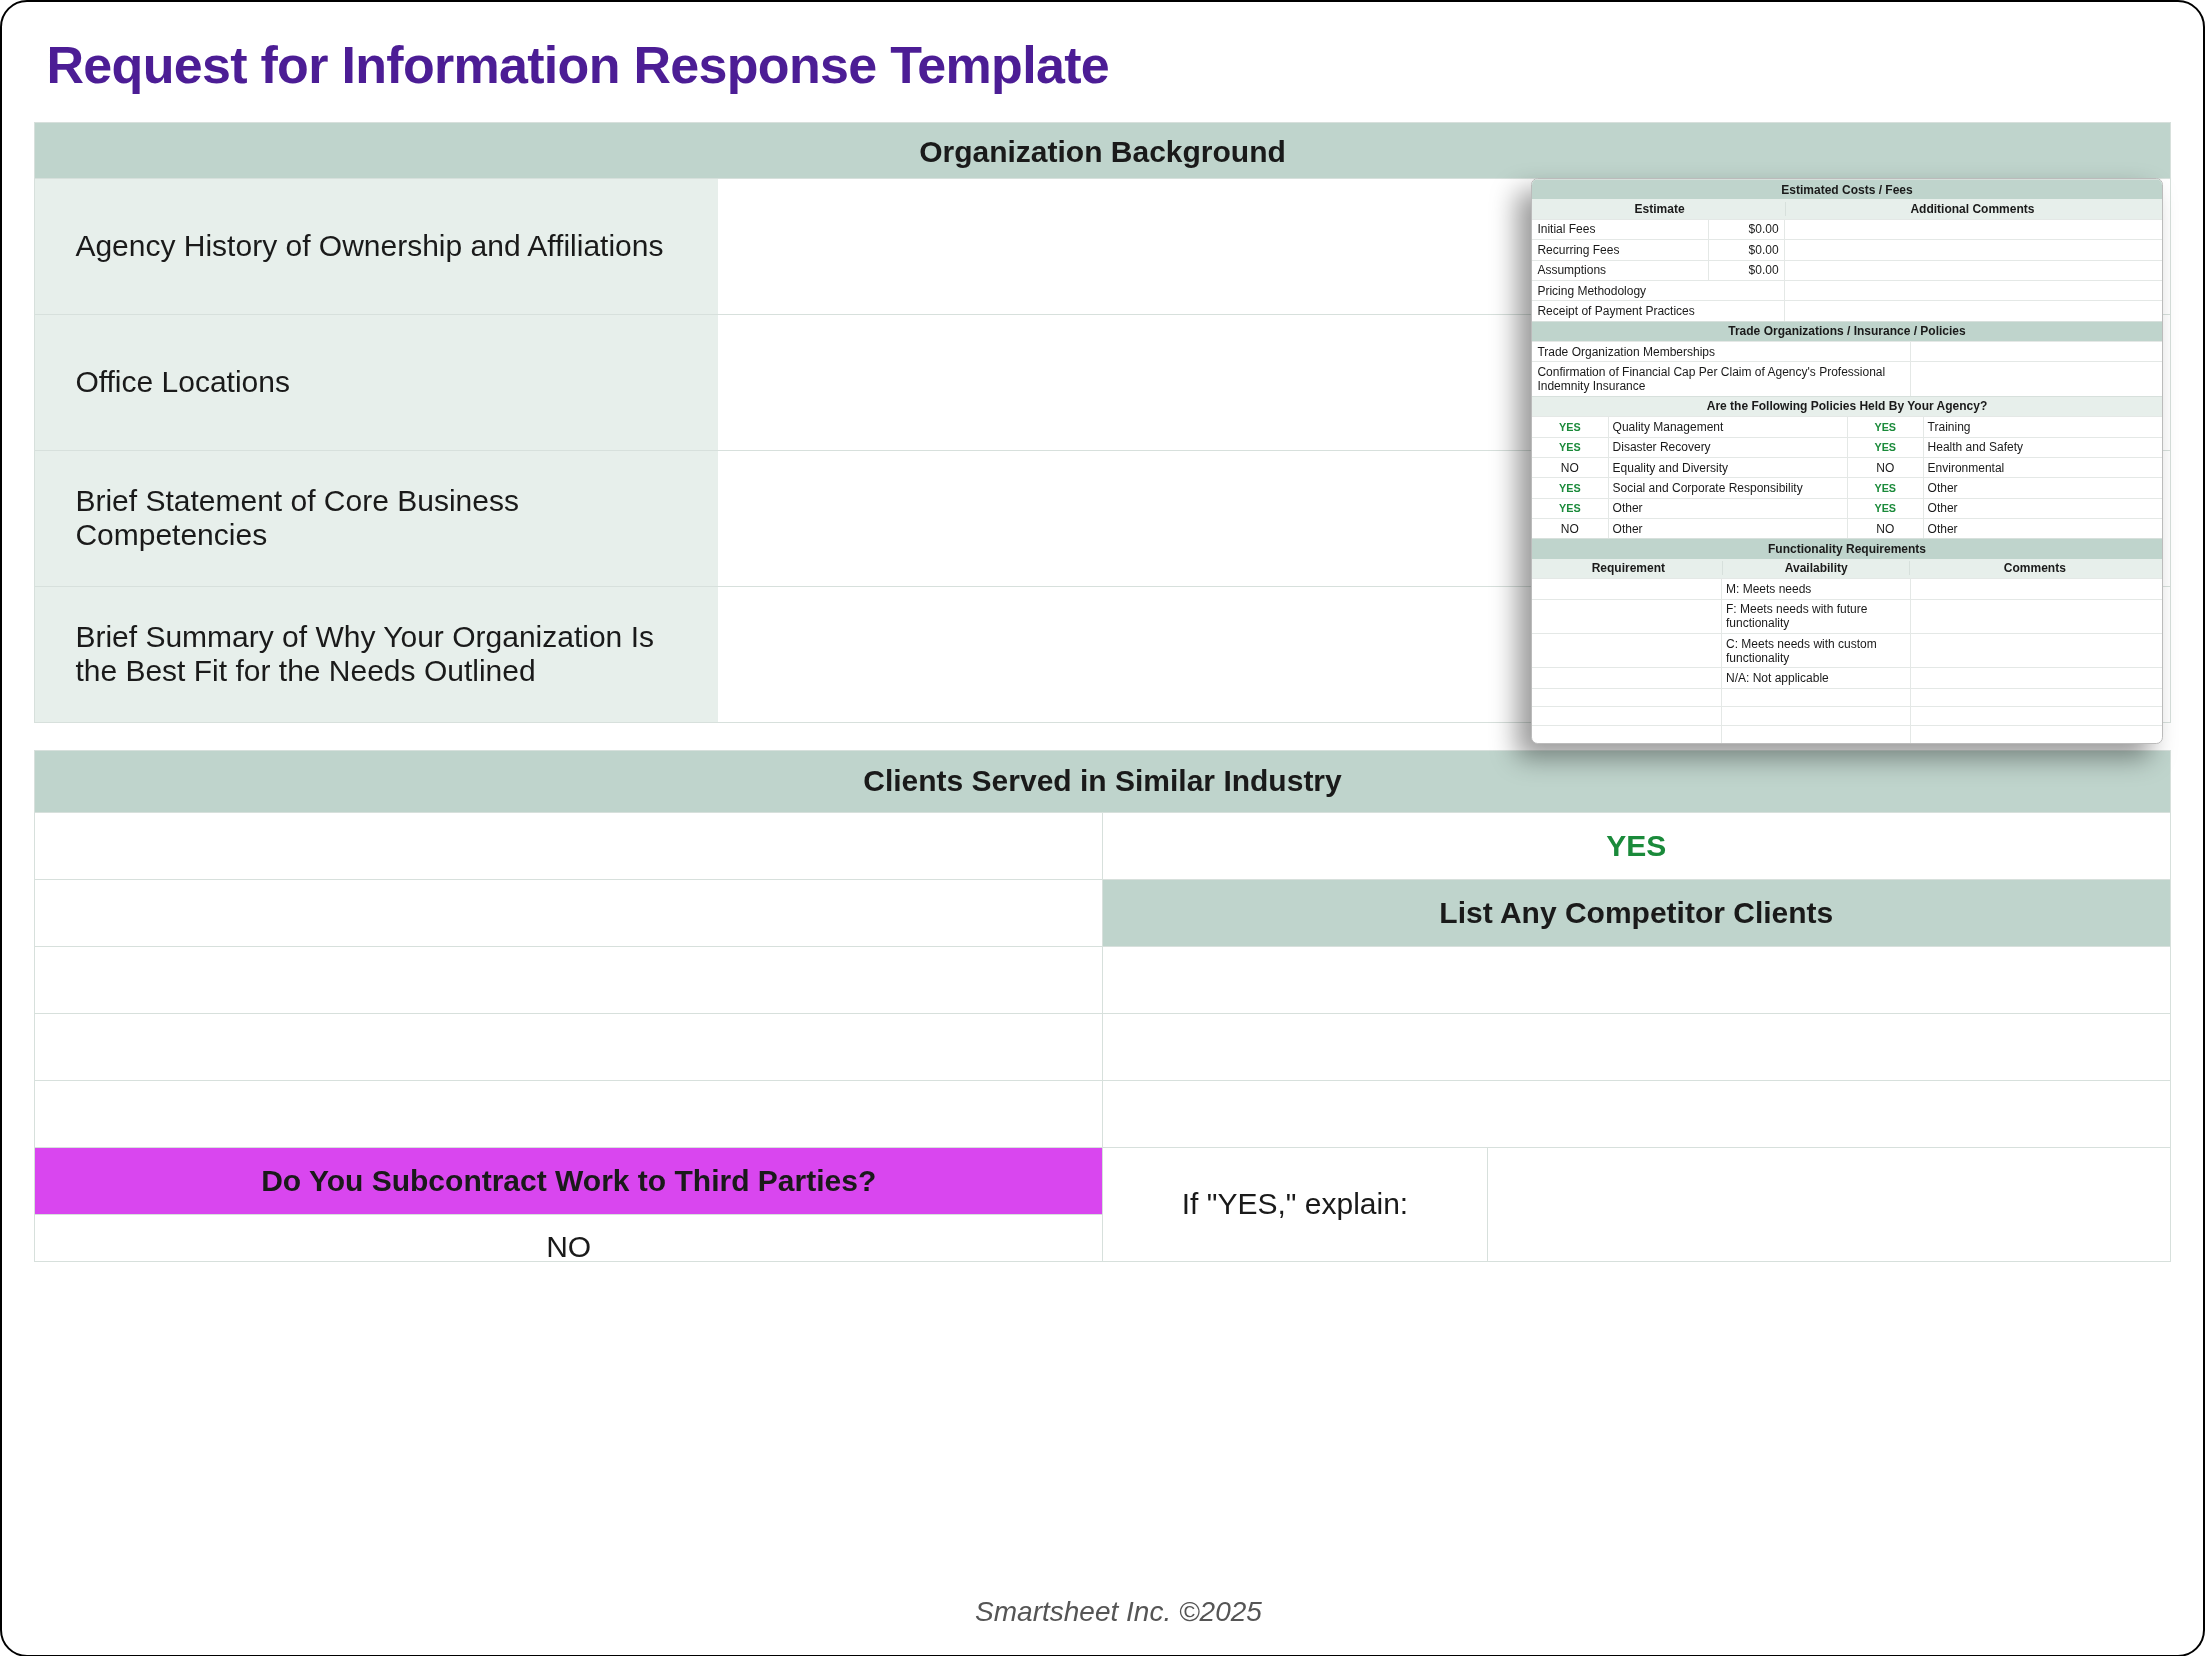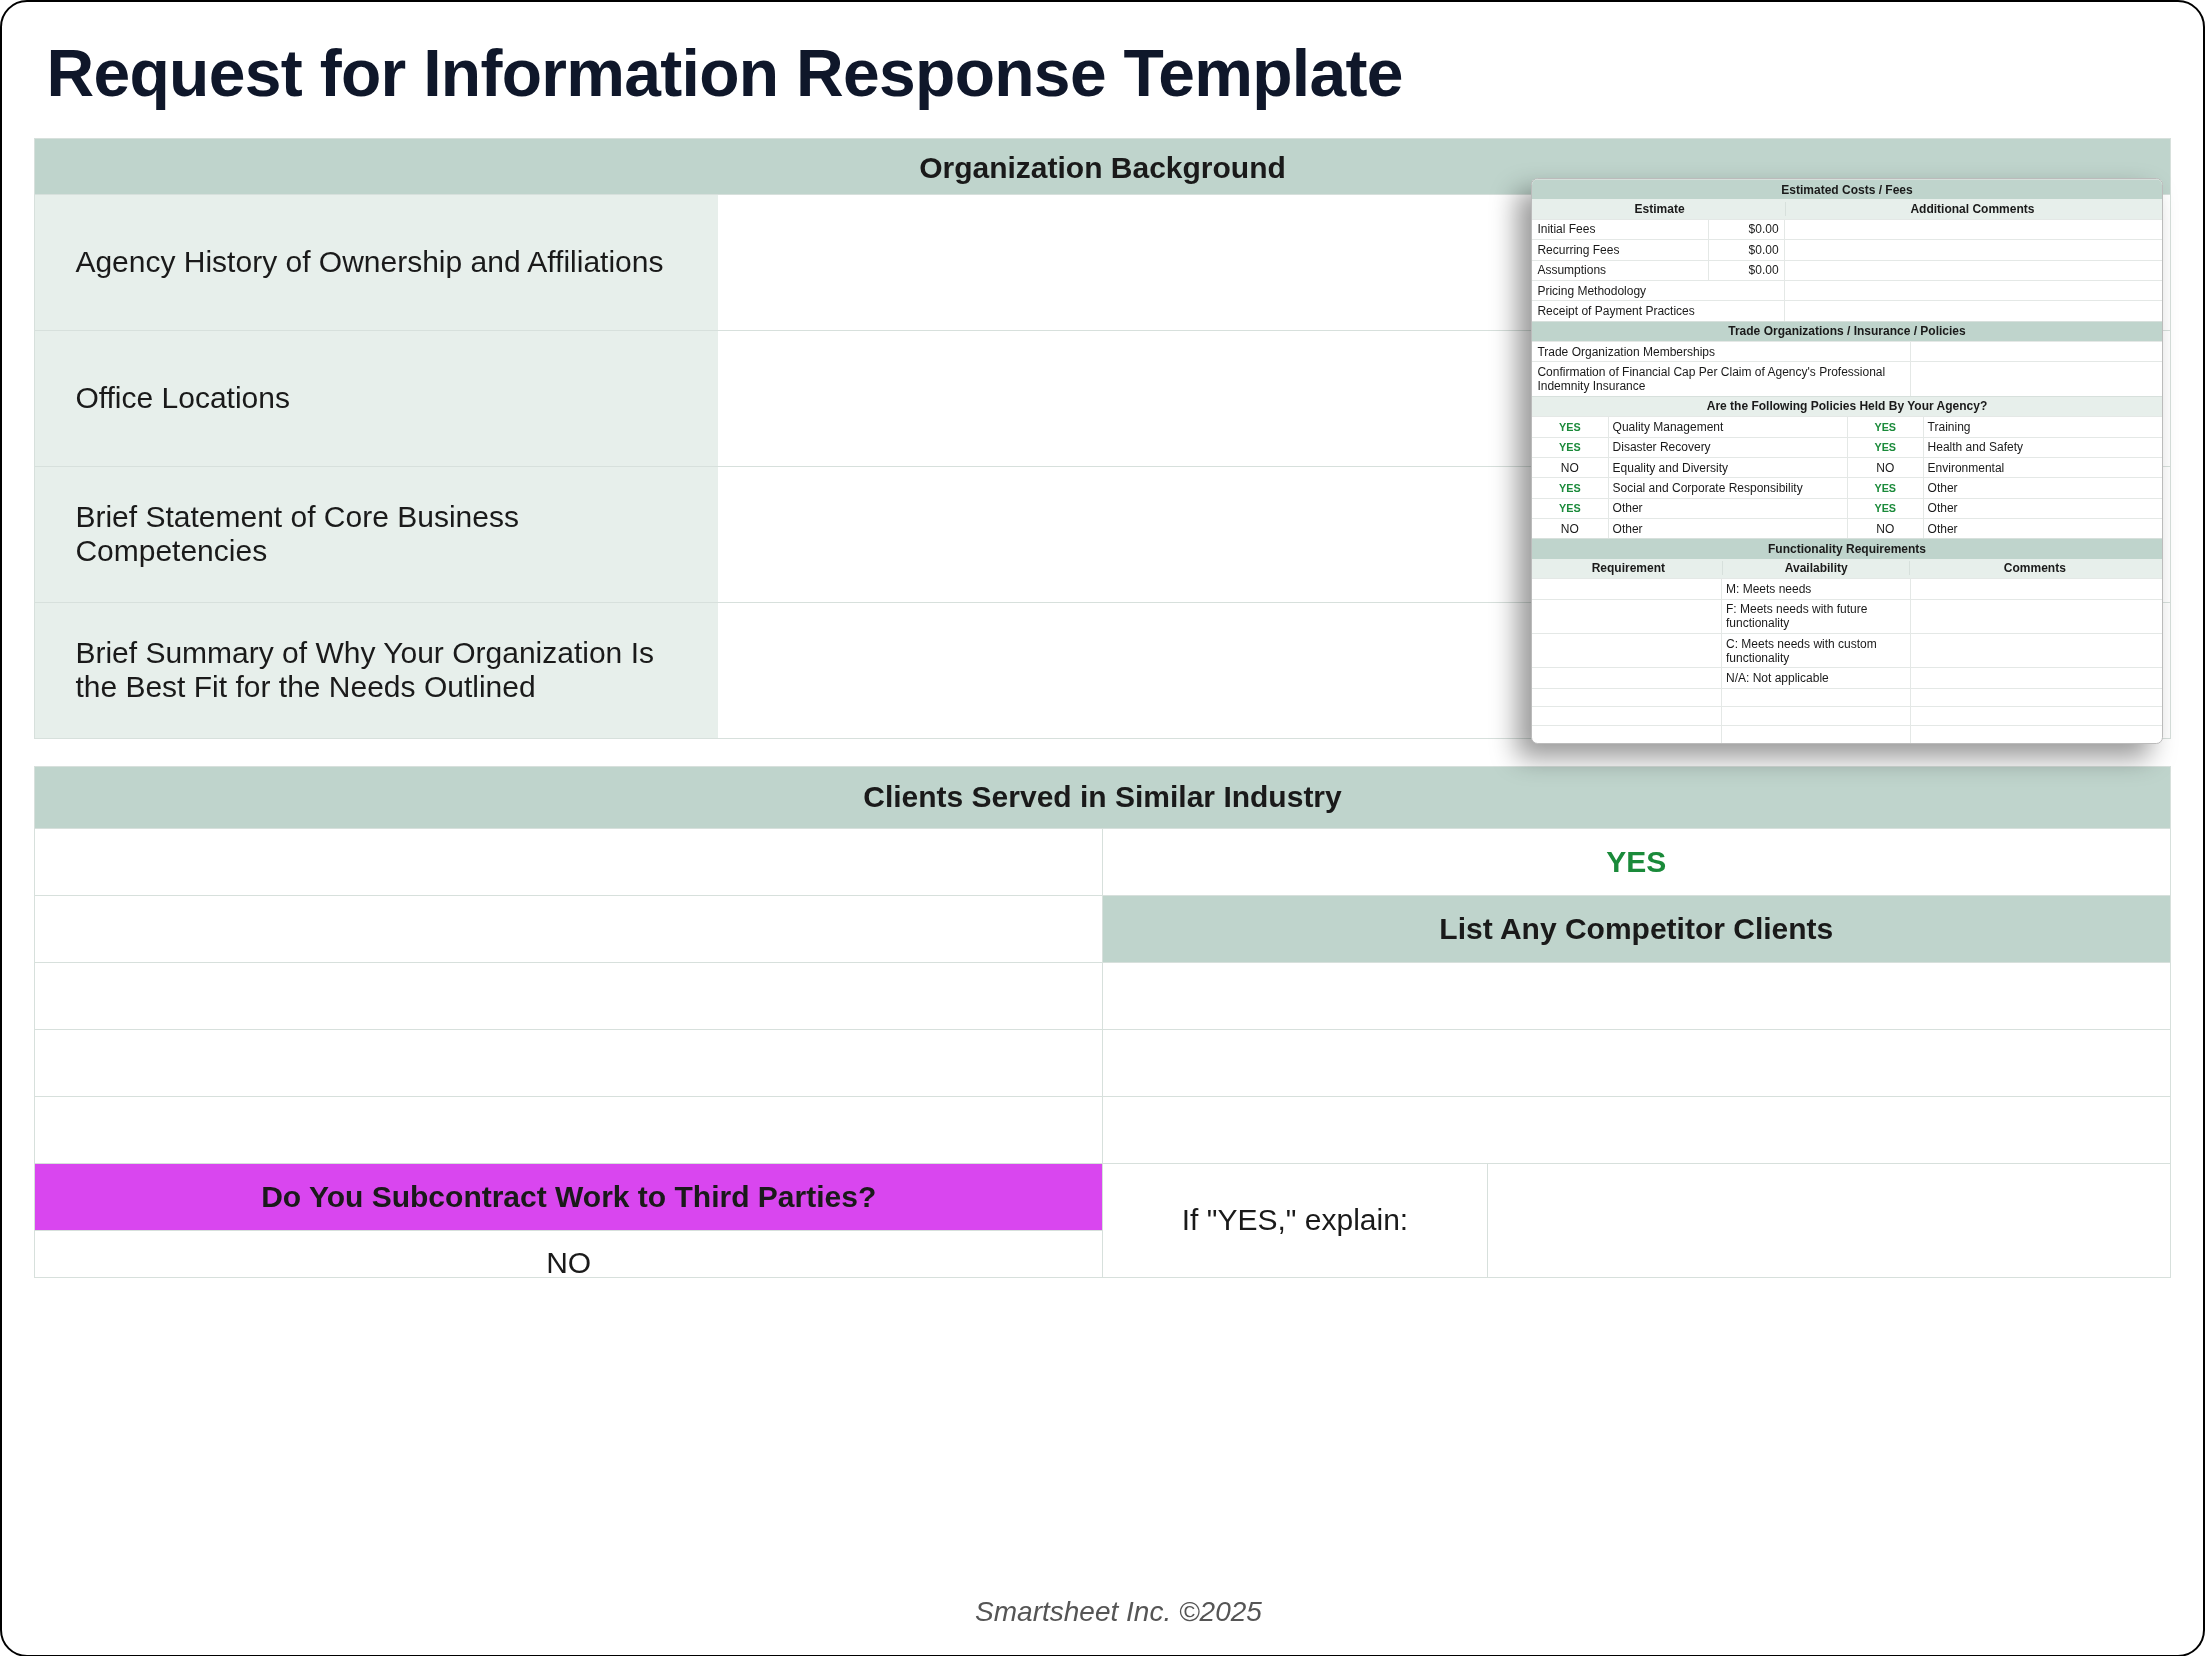--- a/index.html
+++ b/index.html
@@ -12,23 +12,23 @@
   .page {
     width: 2205px;
     height: 1657px;
     padding: 19px 27px 0 27px;
     border: 2.7px solid #000;
     border-radius: 27px;
     position: relative;
     background: #fff;
   }
   h1.title {
-    font-size: 66px;
+    font-size: 52px;
     font-weight: 800;
-    color: #0f172a;
+    color: #4c1d95;
     margin: 13.5px 0 27px 17.5px;
     letter-spacing: -0.7px;
   }
   
   .section {
     border: 1.3px solid #d7e0dc;
     margin: 0 5.4px 27px 5.4px;
     font-size: 30px;
   }
   .section-header {

